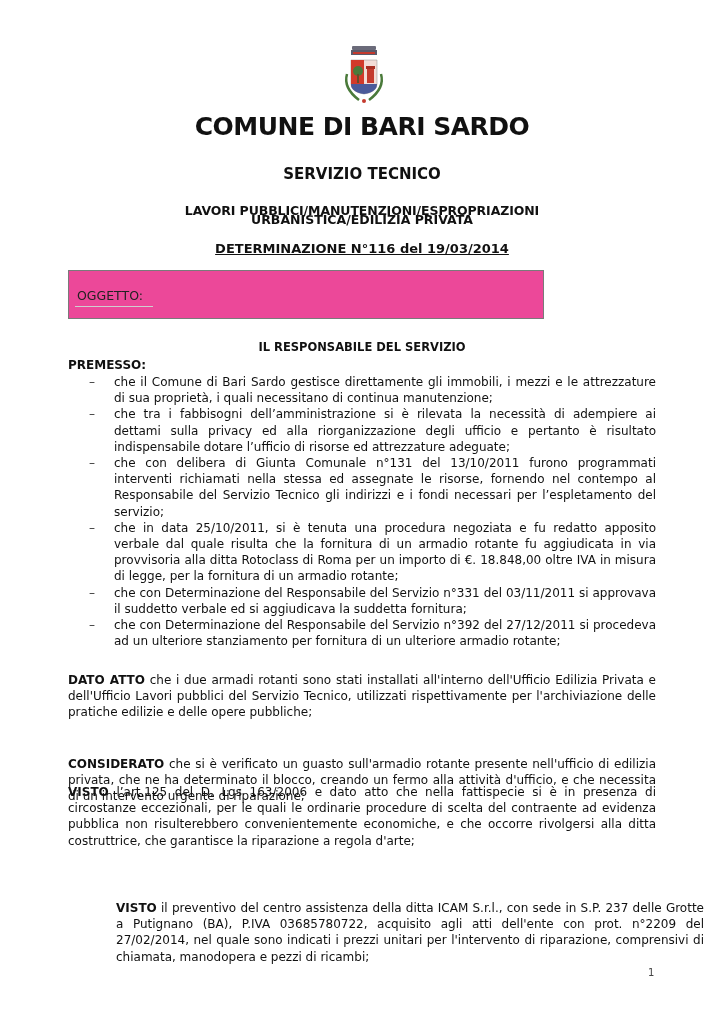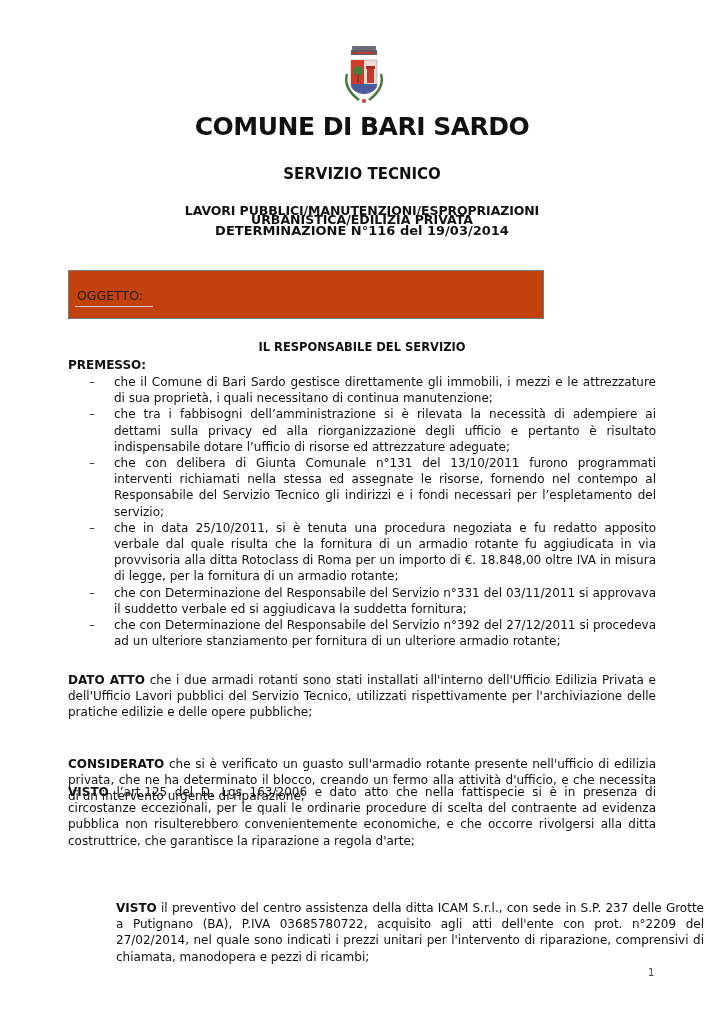--- a/index.html
+++ b/index.html
@@ -9,25 +9,25 @@
 
   
   .crest { position: absolute; left: 339px; top: 44px; width: 50px; height: 62px; }
 
   .hdr { position: absolute; left: 0; width: 724px; text-align: center; }
   .title { top: 112px; font-size: 25px; font-weight: bold; letter-spacing: -0.5px; }
   .province { top: 143px; font-size: 16px; letter-spacing: 0.2px; }
   .service { top: 165px; font-size: 15px; font-weight: bold; }
   .sub1 { top: 195px; font-size: 12.5px; font-weight: bold; letter-spacing: -0.1px; margin-top: 8px; }
   .sub2 { top: 212px; font-size: 12.5px; font-weight: bold; }
-  .det { top: 223px; font-size: 13px; font-weight: bold; }
+  .det { top: 241px; font-size: 13px; font-weight: bold; text-decoration: underline; }
 
   
   .subject-box { position: absolute; left: 68px; top: 270px; width: 476px; height: 49px;
-                 background: #c2410c; border: 1px solid #7a7a7a; box-sizing: border-box; }
+                 background: #ec4899; border: 1px solid #7a7a7a; box-sizing: border-box; }
   .subject-label { position: absolute; left: 8px; top: 17px; font-size: 12.5px; color: #222; }
   .subject-label-line { position: absolute; left: 6px; top: 35px; width: 78px; height: 1px; background: #cfcfcf; }
   .subject-text { position: absolute; left: 103px; top: 8px; width: 480px; font-size: 12.5px;
                   font-weight: bold; line-height: 16px; text-align: justify; text-align-last: left; }
 
   .resp { position: absolute; left: 0; width: 724px; top: 340px; text-align: center;
           font-size: 11.5px; font-weight: bold; }
   .premesso { position: absolute; left: 68px; top: 358px; font-size: 12px; font-weight: bold; }
 
   .body-text { position: absolute; left: 68px; width: 588px; font-size: 12px; line-height: 16.2px; }

